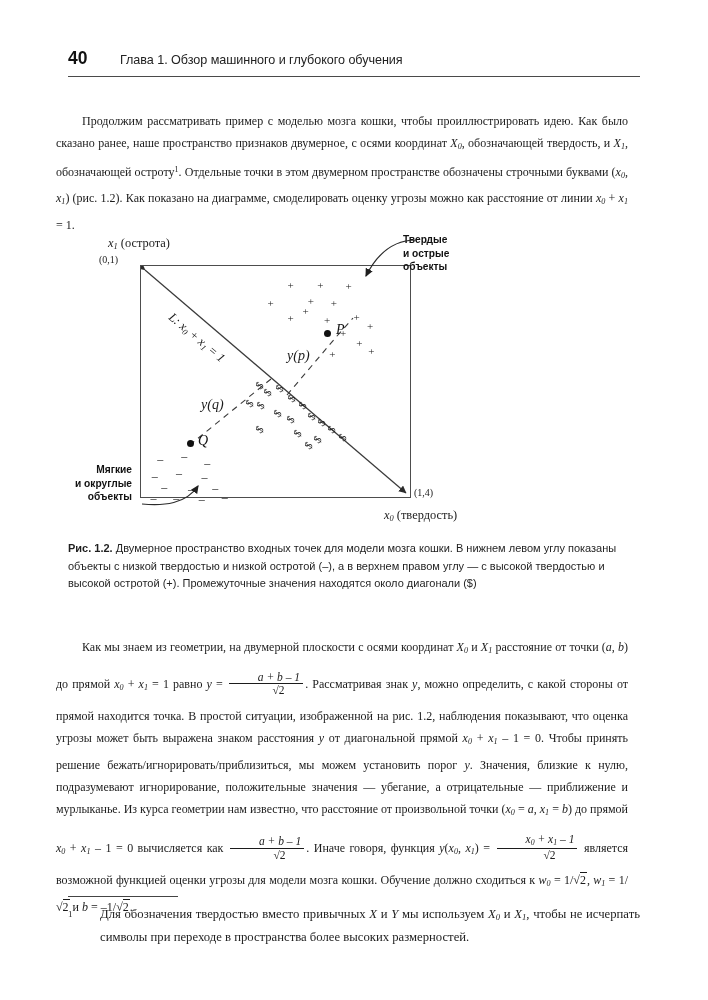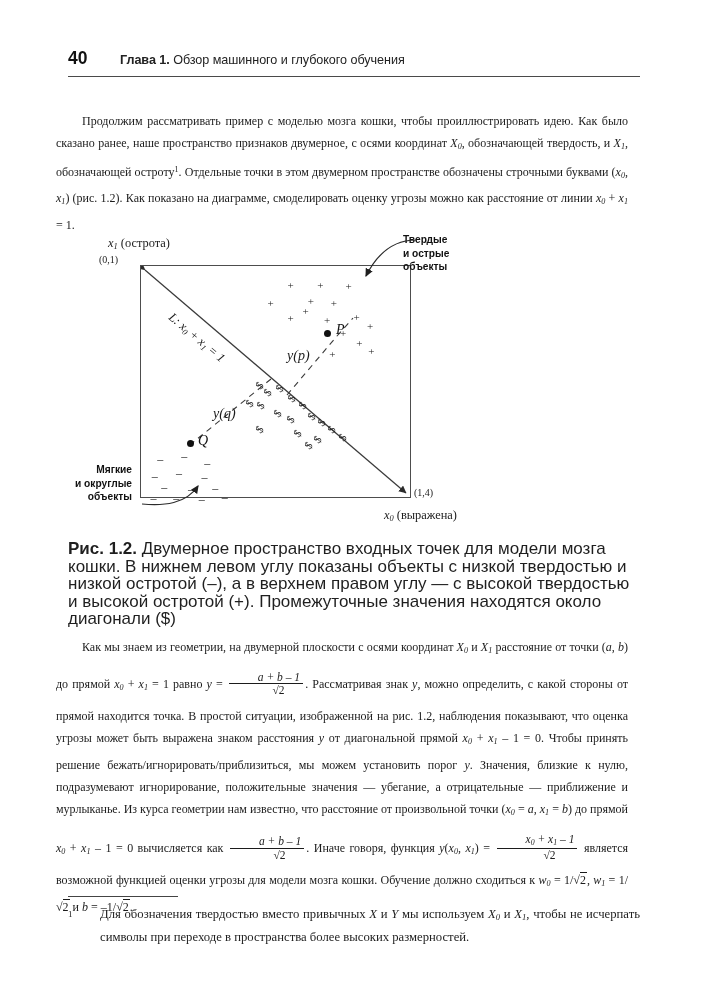--- a/index.html
+++ b/index.html
@@ -27,21 +27,21 @@
     font-size: 17.5px;
     color: #111;
     width: 52px;
   }
   .runhead {
     font-family: "Liberation Sans", sans-serif;
     font-size: 12.6px;
     color: #222;
     letter-spacing: -0.05px;
   }
-  .runhead b { font-weight: bold; }
+  .runhead b { font-weight: normal; }
   .header-rule {
     position: absolute;
     left: 68px; top: 76px; width: 572px; height: 1.3px;
     background: #4a4a4a;
   }
 
   
   .body-block {
     position: absolute;
     left: 56px; width: 572px;
@@ -131,21 +131,21 @@
     font-style: italic;
     font-size: 14px;
     color: #111;
   }
 
   
   .caption {
     position: absolute;
     left: 68px; top: 540px; width: 572px;
     font-family: "Liberation Sans", sans-serif;
-    font-size: 17px;
+    font-size: 11px;
     line-height: 17.6px;
     color: #1f1f1f;
   }
   .caption b { font-weight: bold; }
 
   
   .fn-rule {
     position: absolute;
     left: 68px; top: 896px; width: 110px; height: 1.1px;
     background: #444;
@@ -197,21 +197,21 @@
         <line x1="146" y1="129" x2="196" y2="70" stroke="#3a3a3a" stroke-width="1.1" stroke-dasharray="6 5"></line>
         <line x1="196" y1="70" x2="212" y2="52" stroke="#3a3a3a" stroke-width="1.1" stroke-dasharray="6 5"></line>
 
         <line x1="130" y1="113" x2="50" y2="178" stroke="#3a3a3a" stroke-width="1.1" stroke-dasharray="6 5"></line>
       </svg>
 
       <div class="fig-txt" style="left:34px; top:44px; transform:rotate(40deg); transform-origin:0 0; font-style:italic;"><span>L: </span><span>x</span><sub>0</sub><span> + </span><span>x</span><sub>1</sub><span> = 1</span></div>
 
       <div class="fig-txt" style="left:146px; top:82px; font-style:italic; font-size:14px;">y(p)</div>
 
-      <div class="fig-txt" style="left:72px; top:131px; font-style:italic; font-size:14px;margin-top:9px;">y(q)</div>
+      <div class="fig-txt" style="left:60px; top:131px; font-style:italic; font-size:14px;">y(q)</div>
 
       <div class="bigdot" style="left:183px; top:64px;"></div>
       <div class="pt-label" style="left:195px; top:56px;">P</div>
 
       <div class="bigdot" style="left:46px; top:174px;"></div>
       <div class="pt-label" style="left:57px; top:167px;">Q</div>
 
       <div id="glyph-layer">
           <div class="glyph plus" style="left: 146.605px; top: 14.322px;">+</div>
           <div class="glyph plus" style="left: 176.195px; top: 13.86px;">+</div>
@@ -256,21 +256,21 @@
           <div class="glyph dollar" style="left: 153.868px; top: 161.7px;">$</div>
           <div class="glyph dollar" style="left: 188.3px; top: 157.542px;">$</div>
           <div class="glyph dollar" style="left: 174.312px; top: 168.168px;">$</div>
           <div class="glyph dollar" style="left: 199.06px; top: 165.858px;">$</div>
           <div class="glyph dollar" style="left: 164.628px; top: 174.405px;">$</div>
         </div>
     </div>
 
     <div class="fig-txt corner" style="left:346px; top:259px;">(1,4)</div>
 
-    <div class="fig-txt" style="left:316px; top:280px;"><i class="axis-name"><span>x</span><sub>0</sub></i><span> (выражена)</span></div>
+    <div class="fig-txt" style="left:316px; top:280px;"><i class="axis-name"><span>x</span><sub>0</sub></i><span> (твердость)</span></div>
 
     <div class="fig-sans" style="left:335px; top:5px;">
       <div>Твердые</div>
       <div>и острые</div>
       <div>объекты</div>
     </div>
 
     <div class="fig-sans" style="left:2px; top:235px; text-align:right; width:62px;">
       <div>Мягкие</div>
       <div>и округлые</div>

